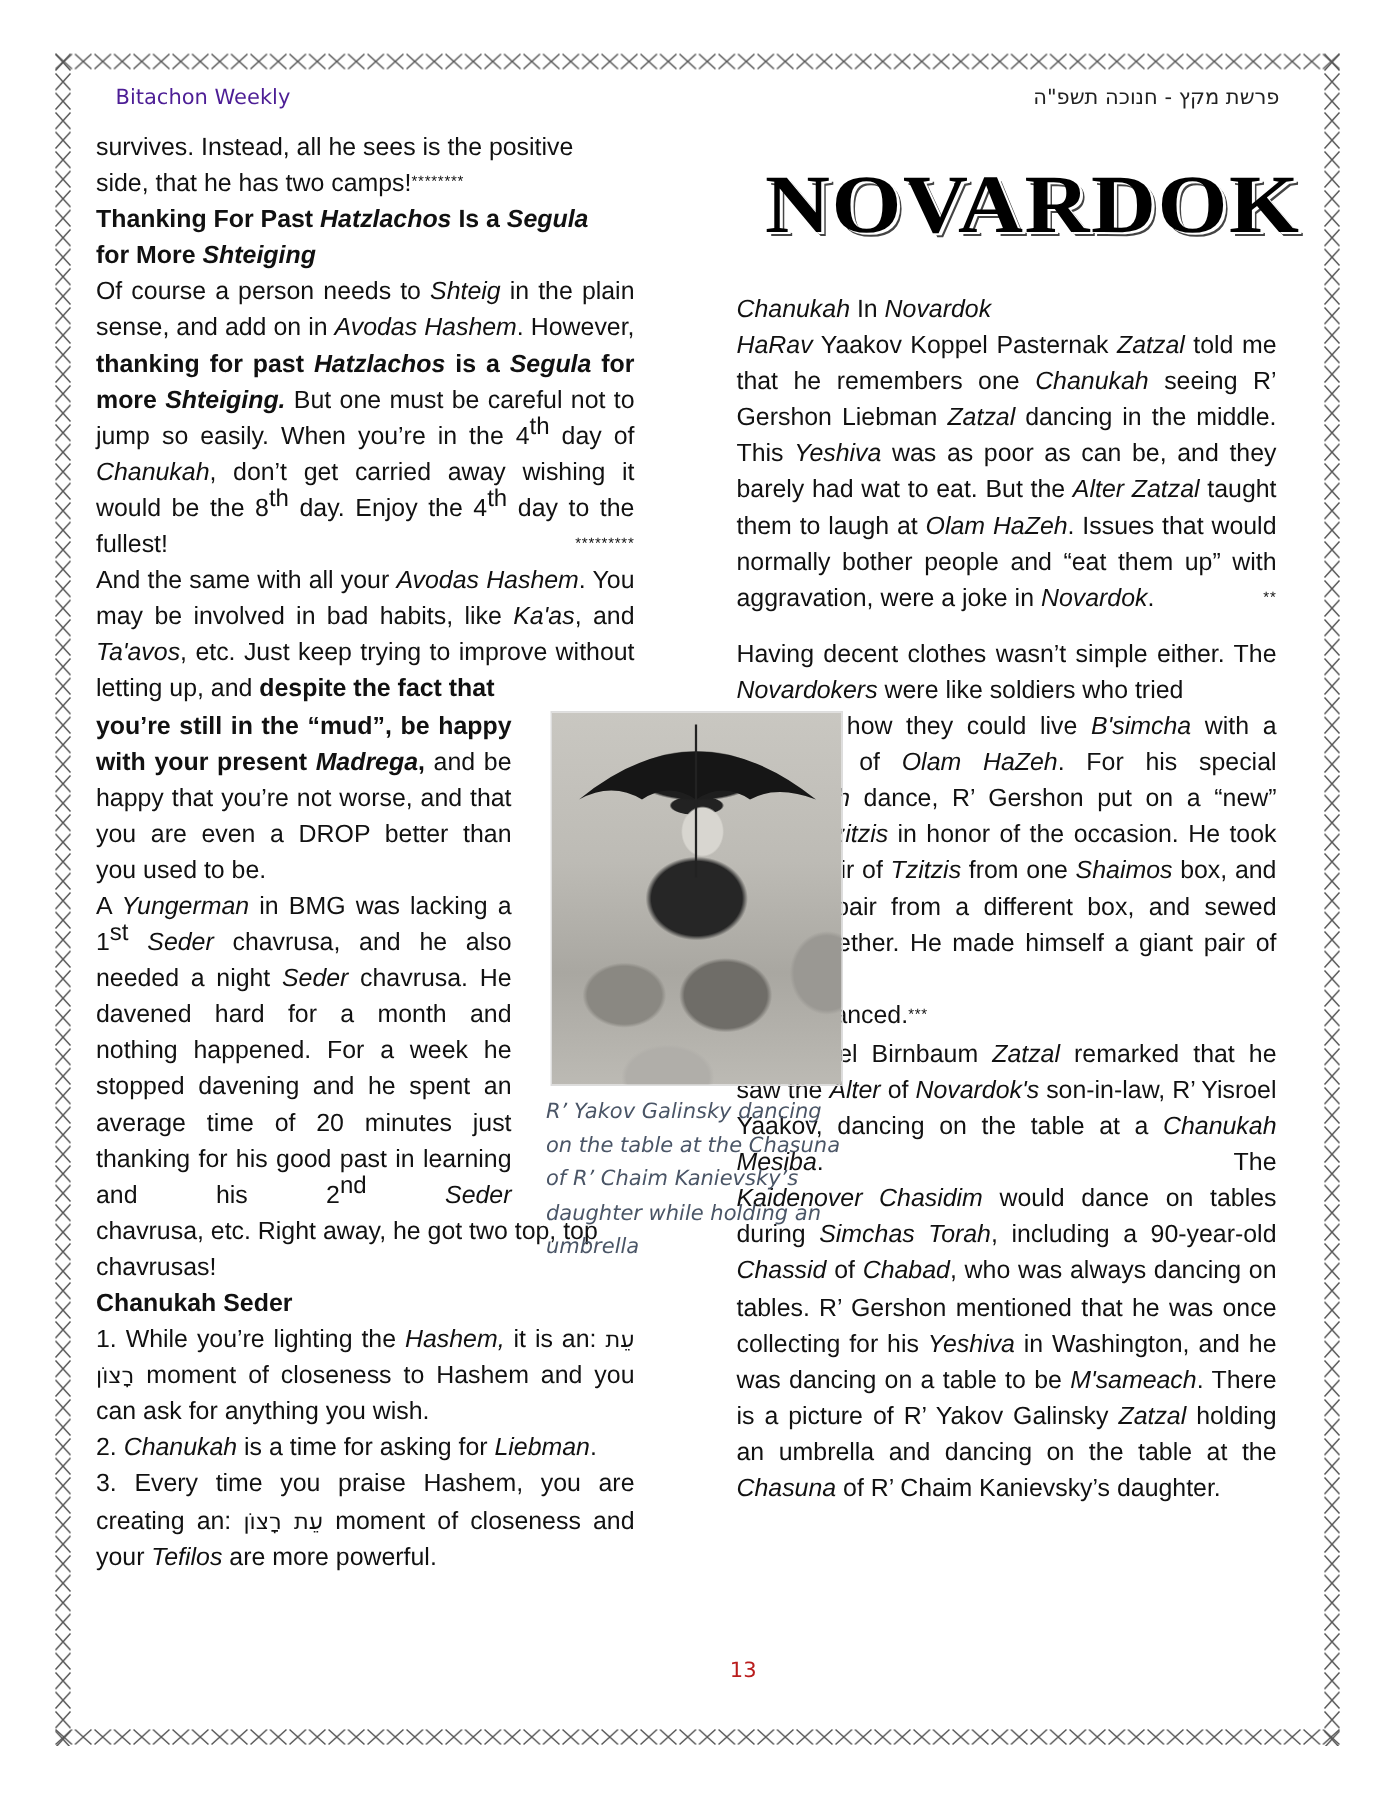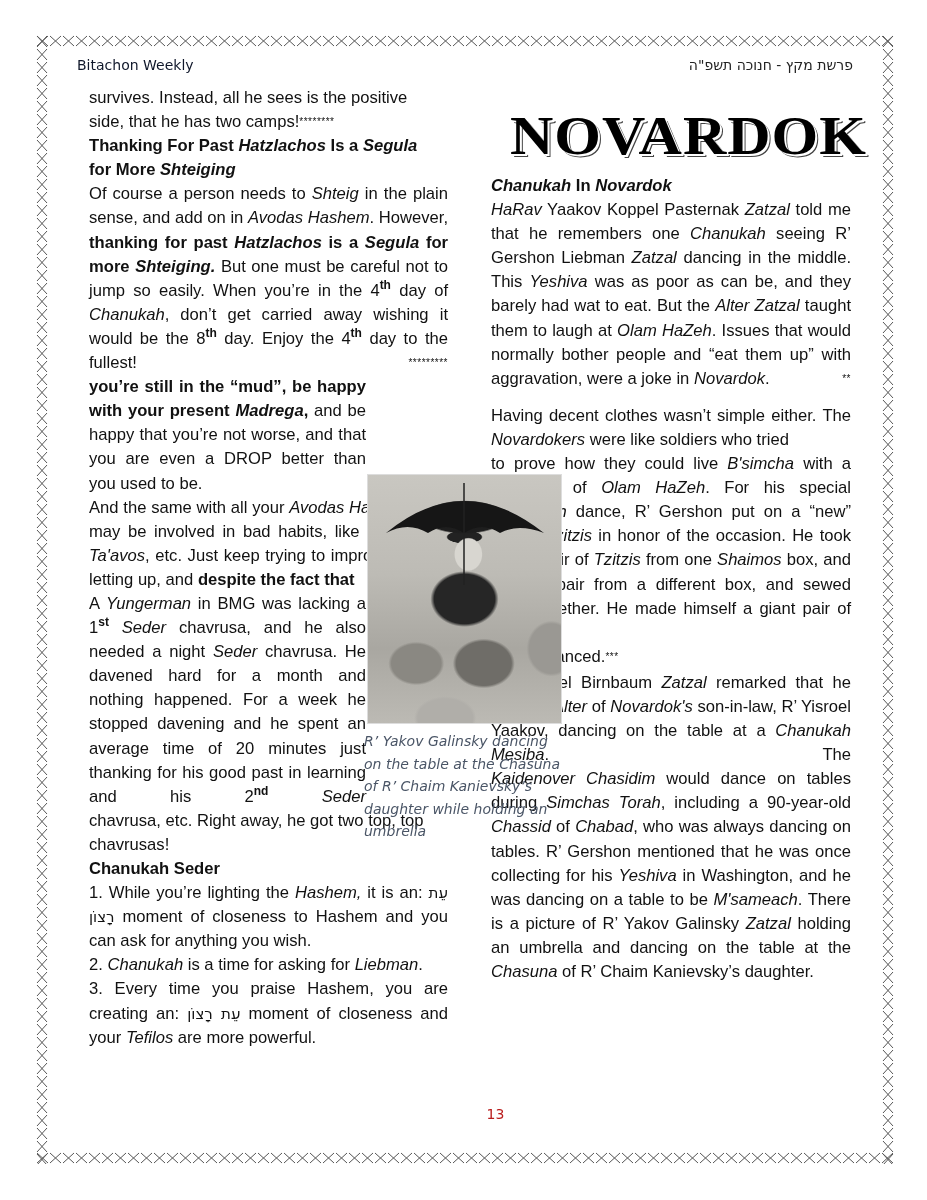--- a/index.html
+++ b/index.html
@@ -10,34 +10,34 @@
   .border-strip { position: absolute; overflow: hidden; }
   .border-top, .border-bottom { left: 36px; width: 858px; height: 12px; }
   .border-top { top: 35px; }
   .border-bottom { top: 1152px; }
   .border-left, .border-right { top: 35px; width: 12px; height: 1129px; }
   .border-left { left: 36px; }
   .border-right { left: 882px; }
   .border-strip svg { display: block; }
 
   .header-left { position: absolute; left: 77px; top: 57px; font-size: 14px;
-                 font-family: "DejaVu Sans", sans-serif; color: #0f172a; }
+                 font-family: "DejaVu Sans", sans-serif; color: #4c1d95; }
   .header-right { position: absolute; right: 74px; top: 57px; font-size: 14px;
                   direction: rtl; font-family: "DejaVu Sans", sans-serif; color: #222; }
 
   .col { position: absolute; font-size: 16.6px; line-height: 24.1px; }
   .col p { margin: 0; }
   .j { text-align: justify; }
   .c { text-align: left; }
   .tail { display: flex; }
   .stars { font-size: 10px; letter-spacing: 0.5px; align-self: center; }
-  sup { font-size: 12px; line-height: 0; font-weight: bold; }
+  sup { font-size: 16px; line-height: 0; }
   .heb { font-family: "DejaVu Sans", sans-serif; font-size: 15px; }
 
-  .left-col { left: 89px; top: 86px; width: 359px; }
+  .left-col { left: 64px; top: 86px; width: 359px; }
   .right-col { left: 491px; top: 174px; width: 360px; }
 
   .narrow { width: 277px; }
   .indent-right { margin-left: 82px; }
 
   .masthead { position: absolute; left: 510px; top: 104px; width: 320px;
               font-family: "Liberation Serif", serif; font-size: 60px; font-weight: bold;
               letter-spacing: 1px; color: #000; text-align: center; line-height: 64px;
               text-shadow: 2px 2px 0 #fff, 3px 3px 0 #444; transform: scaleY(0.92); }
 
@@ -106,46 +106,46 @@
   <p class="c" style="font-weight:bold;">
     <span>Thanking For Past </span><i>Hatzlachos</i><span> Is a </span><i>Segula</i><br>
     <span>for More </span><i>Shteiging</i>
   </p>
   <p class="j" style="text-align-last:justify;">
     <span>Of course a person needs to </span><i>Shteig</i><span> in the plain sense, and add on in </span><i>Avodas Hashem</i><span>. However, </span><b>thanking for past </b><b><i>Hatzlachos</i></b><b> is a </b><b><i>Segula</i></b><b> for more </b><b><i>Shteiging.</i></b><span> But one must be careful not to jump so easily. When you’re in the 4</span><sup>th</sup><span> day of </span><i>Chanukah</i><span>, don’t get carried away wishing it would be the 8</span><sup>th</sup><span> day. Enjoy the 4</span><sup>th</sup><span> day to the fullest!</span>
   </p>
   <p class="tail" style="margin-top:-24.1px; justify-content:flex-end;">
     <span class="stars">*********</span>
   </p>
+  <p class="j">
+    <span>And the same with all your </span><i>Avodas Hashem</i><span>. You may be involved in bad habits, like </span><i>Ka'as</i><span>, and </span><i>Ta'avos</i><span>, etc. Just keep trying to improve without letting up, and </span><b>despite the fact that</b>
+  </p>
   <p class="j narrow">
     <b>you’re still in the “mud”, be happy with your present </b><b><i>Madrega</i></b><b>,</b><span> and be happy that you’re not worse, and that you are even a DROP better than you used to be.</span>
-  </p>
-  <p class="j">
-    <span>And the same with all your </span><i>Avodas Hashem</i><span>. You may be involved in bad habits, like </span><i>Ka'as</i><span>, and </span><i>Ta'avos</i><span>, etc. Just keep trying to improve without letting up, and </span><b>despite the fact that</b>
   </p>
   <p class="j narrow" style="text-align-last:justify;">
     <span>A </span><i>Yungerman</i><span> in BMG was lacking a 1</span><sup>st</sup><span> </span><i>Seder</i><span> chavrusa, and he also needed a night </span><i>Seder</i><span> chavrusa. He davened hard for a month and nothing happened. For a week he stopped davening and he spent an average time of 20 minutes just thanking for his good past in learning and his 2</span><sup>nd</sup><span> </span><i>Seder</i>
   </p>
   <p>chavrusa, etc. Right away, he got two top, top chavrusas!</p>
   <p class="c" style="font-weight:bold;">Chanukah Seder</p>
   <p class="j">
     <span>1. While you’re lighting the </span><i>Hashem,</i><span> it is an: </span><span class="heb" dir="rtl">עֵת רָצוֹן</span><span> moment of closeness to Hashem and you can ask for anything you wish.</span>
   </p>
   <p class="j">
     <span>2. </span><i>Chanukah</i><span> is a time for asking for </span><i>Liebman</i><span>.</span>
   </p>
   <p class="j">
     <span>3. Every time you praise Hashem, you are creating an: </span><span class="heb" dir="rtl">עֵת רָצוֹן</span><span> moment of closeness and your </span><i>Tefilos</i><span> are more powerful.</span>
   </p>
 </div>
 
 <div class="masthead">NOVARDOK</div>
 
 <div class="col right-col">
-  <p class="c" style="font-weight:bold;">
+  <p class="c" style="font-weight:normal;margin-top:20px;">
     <i>Chanukah</i><span> In </span><i>Novardok</i>
   </p>
   <p class="j">
     <i>HaRav</i><span> Yaakov Koppel Pasternak </span><i>Zatzal</i><span> told me that he remembers one </span><i>Chanukah</i><span> seeing R’ Gershon Liebman </span><i>Zatzal</i><span> dancing in the middle. This </span><i>Yeshiva</i><span> was as poor as can be, and they barely had wat to eat. But the </span><i>Alter</i> <i>Zatzal</i><span> taught them to laugh at </span><i>Olam HaZeh</i><span>. Issues that would normally bother people and “eat them up” with aggravation, were a joke in </span><i>Novardok</i><span>.</span>
   </p>
   <p class="tail" style="margin-top:-24.1px; justify-content:flex-end;">
     <span class="stars">**</span>
   </p>
   <p class="j" style="margin-top:13px;">
     <span>Having decent clothes wasn’t simple either. The </span><i>Novardokers</i><span> were like soldiers who tried</span>

